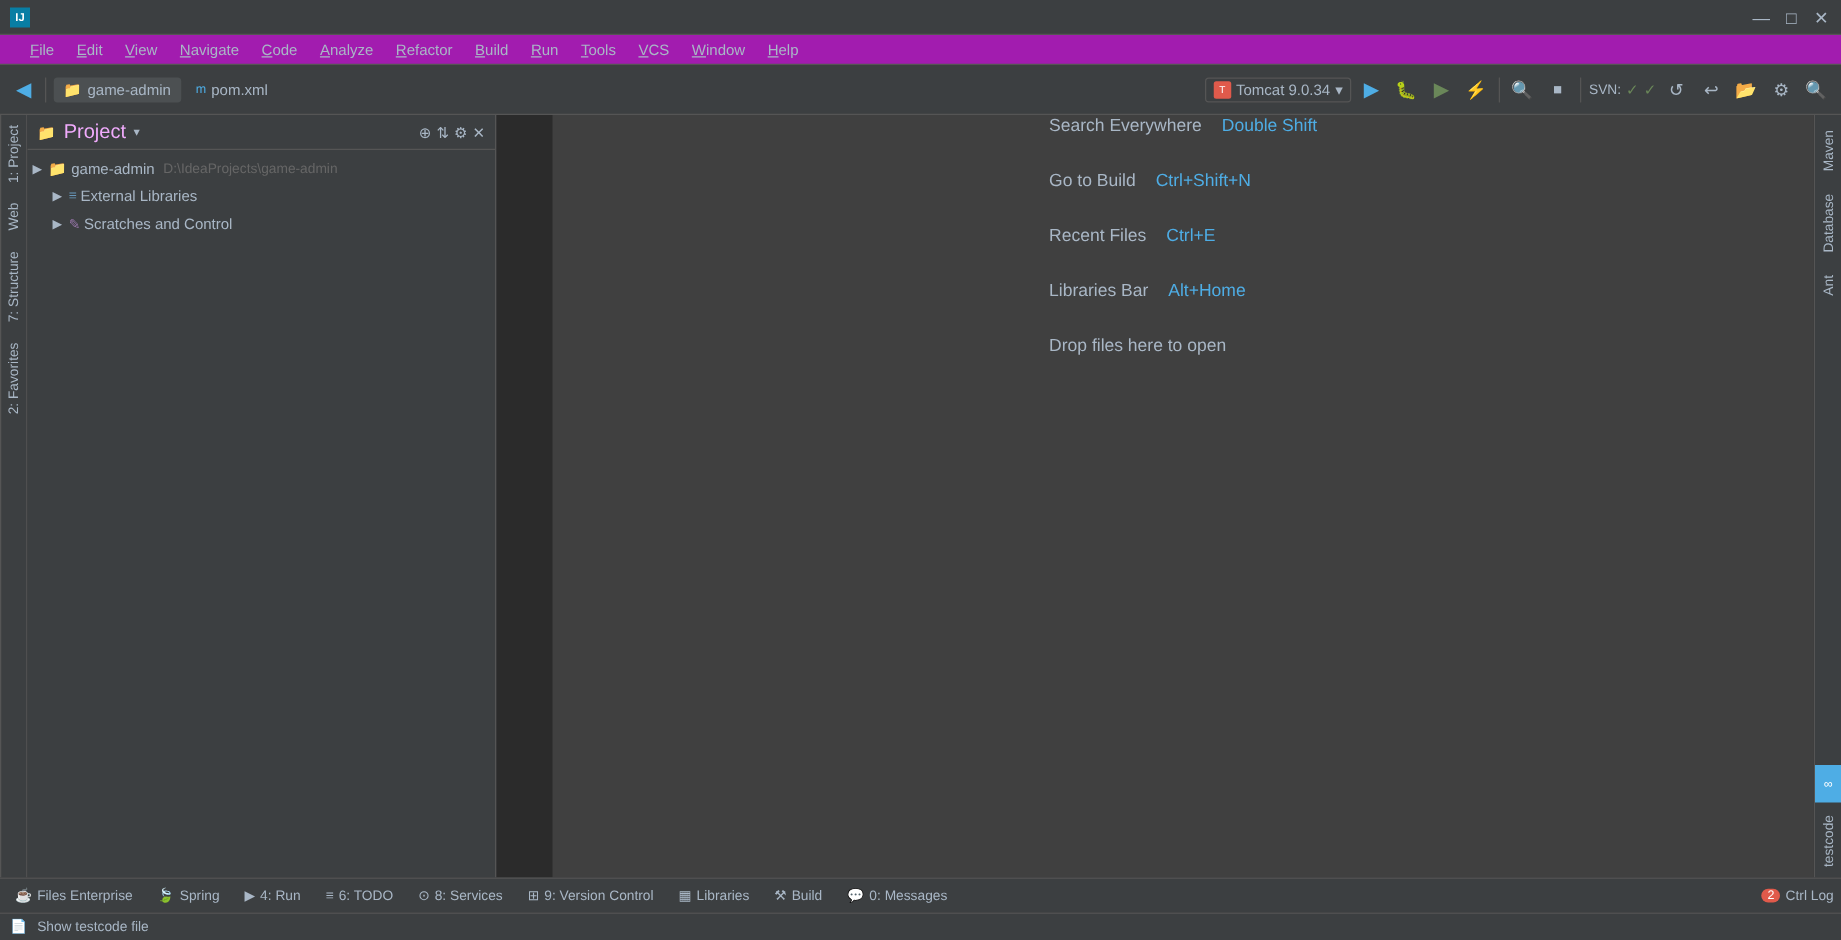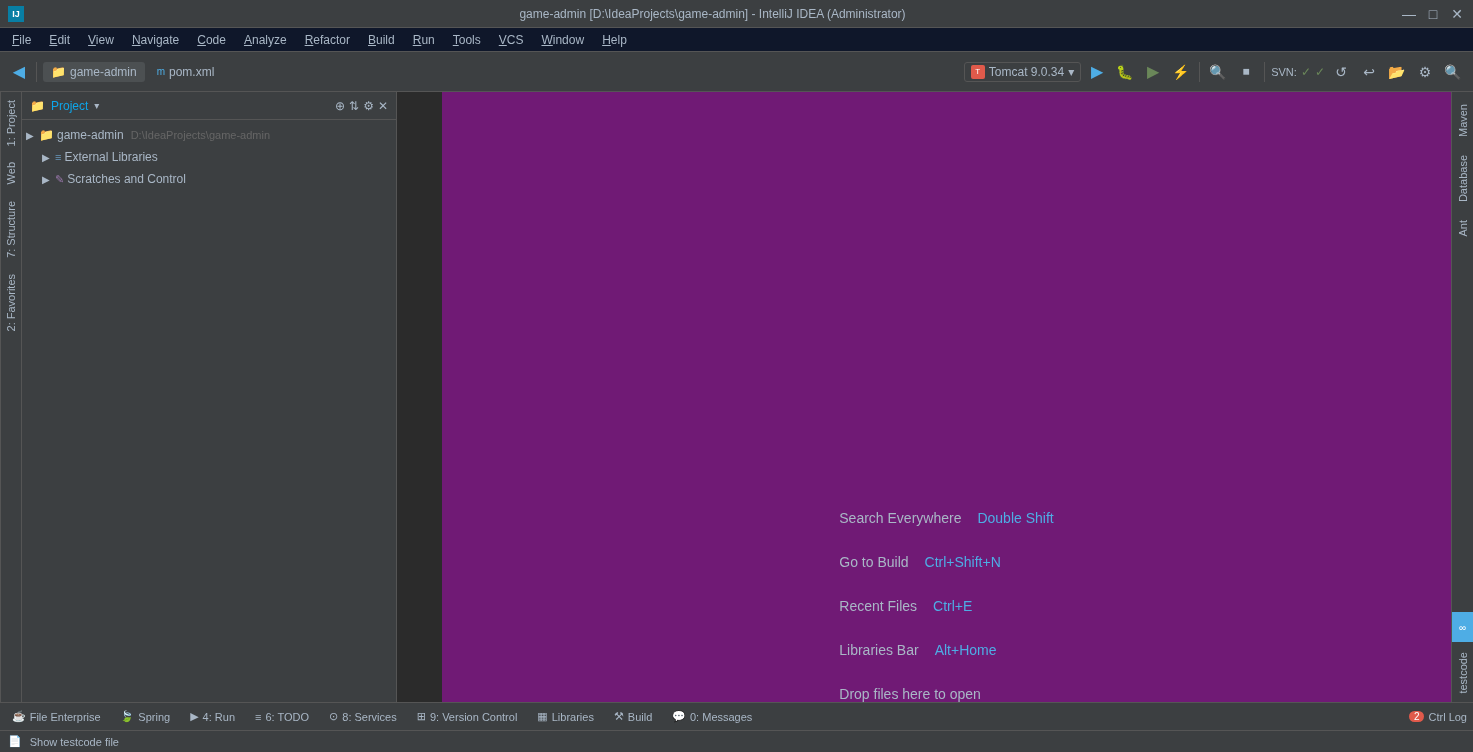--- a/index.html
+++ b/index.html
@@ -58,24 +58,24 @@
       align-items: center;
       justify-content: center;
       color: white;
       font-size: 9px;
       font-weight: bold;
     }
 
     
     #menu-bar {
       height: 24px;
-      background: #0f172a;
-      display: flex;
-      align-items: center;
-      padding: 0 4px;
+      background: #a21caf;
+      display: flex;
+      align-items: center;
+      padding: 0 16px;
       border-bottom: 1px solid #555;
       gap: 2px;
     }
     .menu-item {
       padding: 2px 8px;
       color: #a9b7c6;
       font-size: 12px;
       cursor: pointer;
       border-radius: 2px;
     }
@@ -201,22 +201,22 @@
       display: flex;
       align-items: center;
       gap: 4px;
     }
     .header-icon {
       color: #a9b7c6;
       font-size: 12px;
       cursor: pointer;
     }
     #project-title {
-      font-size: 12px;
-      color: #0ea5e9;
+      font-size: 16px;
+      color: #f0abfc;
     }
     .project-title-arrow { font-size: 10px; color: #a9b7c6; }
 
     
     #tree-view {
       flex: 1;
       padding: 4px 0;
     }
     .tree-item {
       display: flex;
@@ -250,23 +250,23 @@
       font-size: 11px;
       color: #a9b7c6;
       padding: 8px 3px;
       cursor: pointer;
       white-space: nowrap;
     }
 
     
     #editor-area {
       flex: 1;
-      background: #701a75;
-      display: flex;
-      align-items: flex-end;
+      background: #404040;
+      display: flex;
+      align-items: flex-start;
       justify-content: center;
       position: relative;
       margin-left: 45px;
     }
     #welcome-content {
       display: flex;
       flex-direction: column;
       gap: 28px;
       color: #a9b7c6;
     }
@@ -380,23 +380,20 @@
       font-size: 10px;
       cursor: pointer;
     }
   </style>
 </head>
 <body>
 
 <div id="title-bar">
   <div id="title-bar-left">
     <div id="app-icon">IJ</div>
-  </div>
-  <div id="title-bar-center">
-    <span>game-admin [D:\IdeaProjects\game-admin] - IntelliJ IDEA (Administrator)</span>
   </div>
   <div id="title-bar-right">
     <div class="title-btn">—</div>
     <div class="title-btn">□</div>
     <div class="title-btn">✕</div>
   </div>
 </div>
 
 <div id="menu-bar">
   <div class="menu-item"><span class="underline">F</span>ile</div>
@@ -530,21 +527,21 @@
     <div style="flex:1;"></div>
 
     <div class="codetime-btn" style="background:#4eade5;color:white;width:22px;padding:8px 2px;display:flex;align-items:center;justify-content:center;font-size:10px;">∞</div>
     <div class="right-vert-label" style="writing-mode:vertical-rl;transform:rotate(180deg);">testcode</div>
   </div>
 </div>
 
 <div id="bottom-bar">
   <div class="bottom-tab">
     <span class="bottom-tab-icon">☕</span>
-    <span>File Enterprise</span>
+    <span>Files Enterprise</span>
   </div>
   <div class="bottom-tab">
     <span class="bottom-tab-icon">🍃</span>
     <span>Spring</span>
   </div>
   <div class="bottom-tab">
     <span class="bottom-tab-icon">▶</span>
     <span>4: Run</span>
   </div>
   <div class="bottom-tab">

